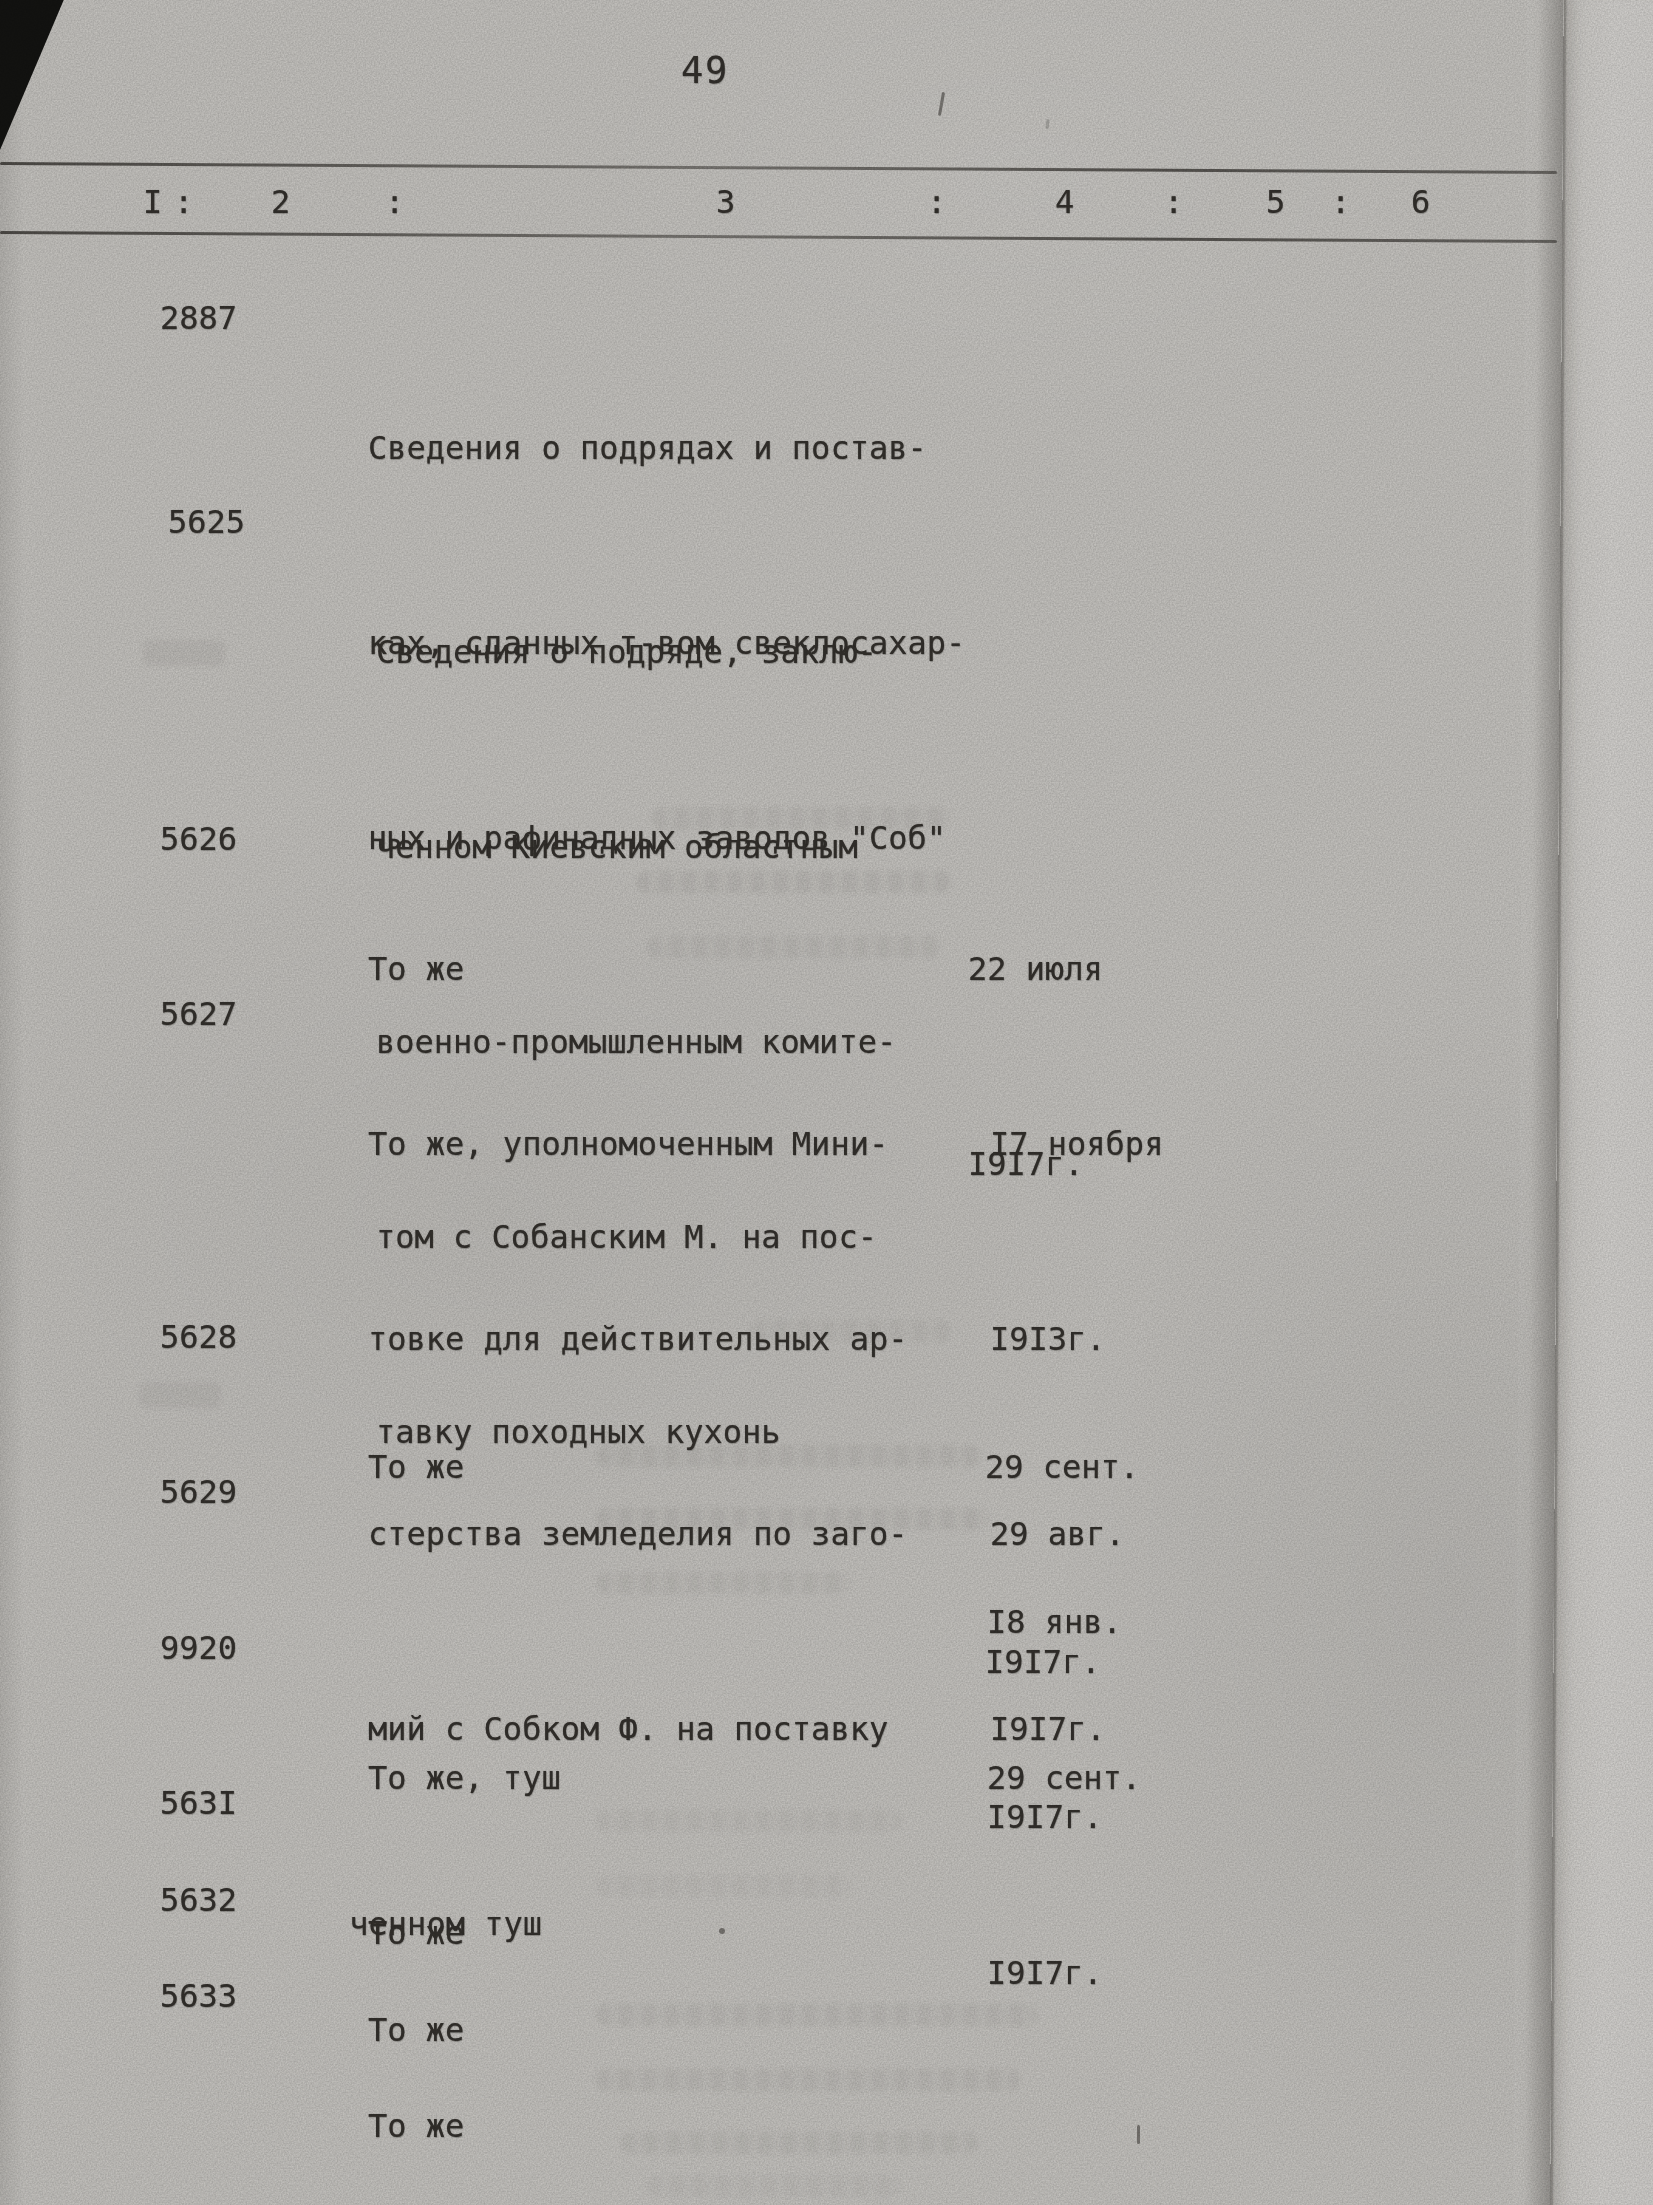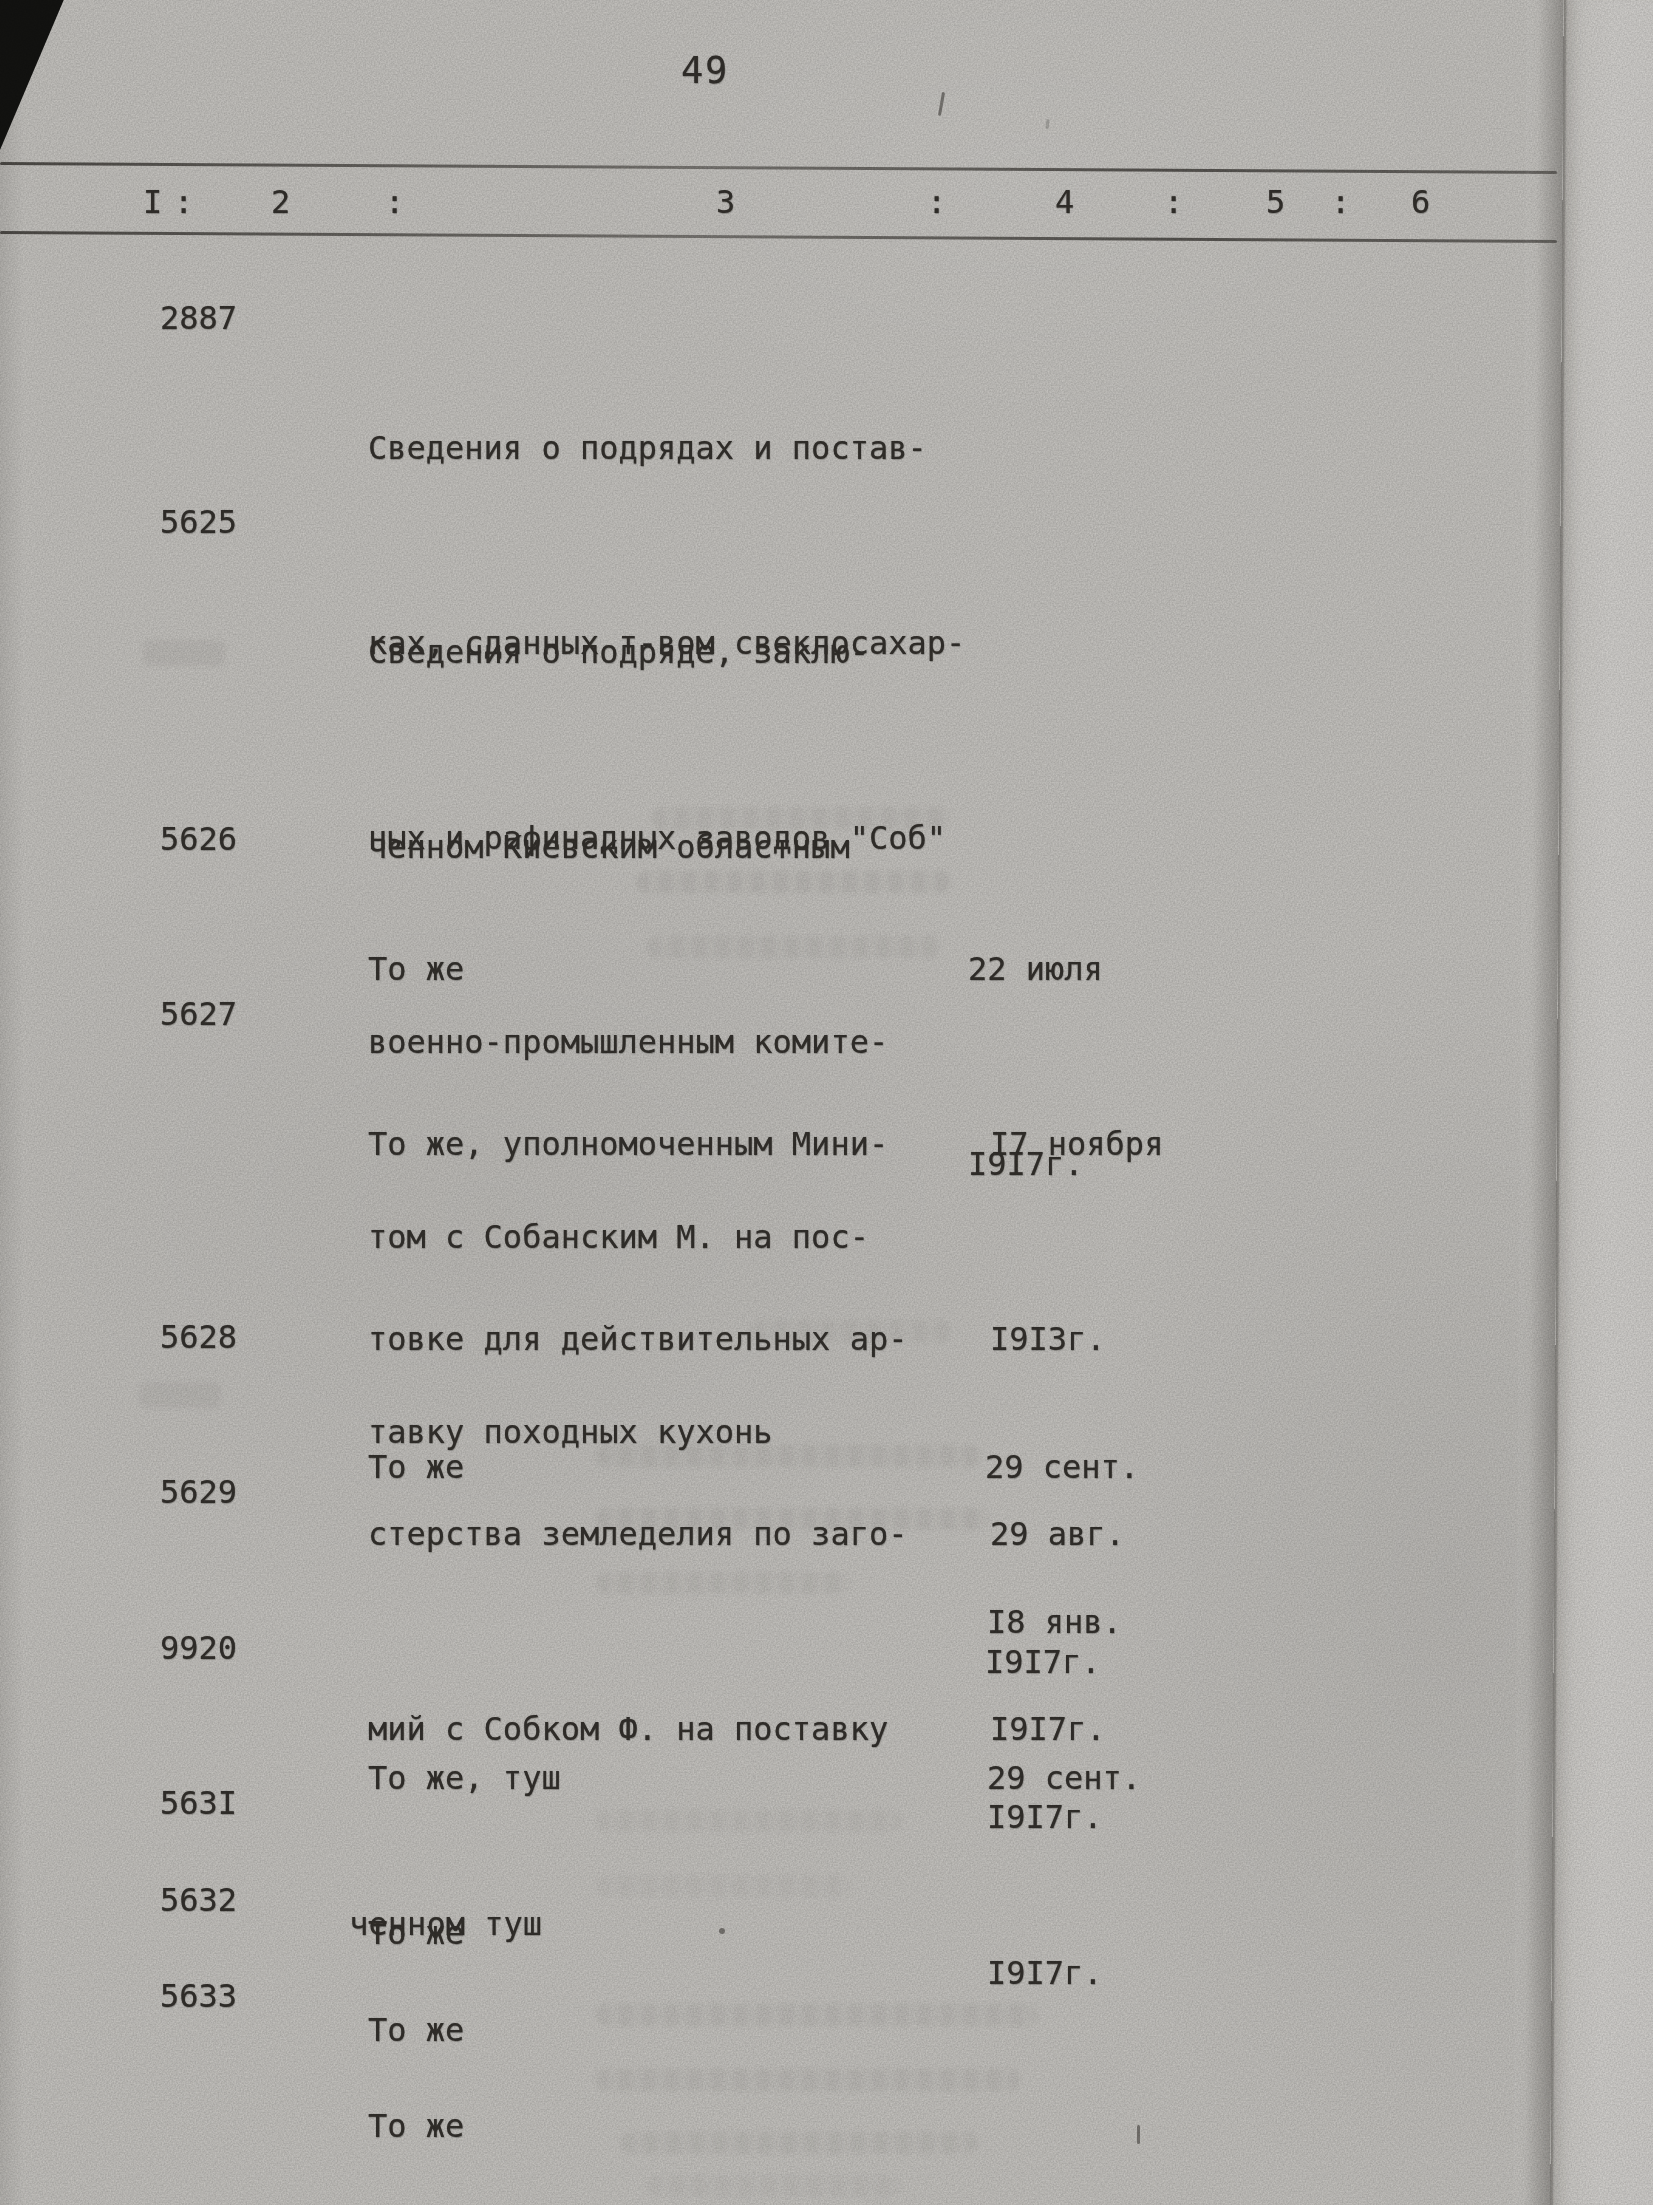--- a/index.html
+++ b/index.html
@@ -93,21 +93,21 @@
 
       <div class="row txt" style="top:286px;">
         <span class="num ink">2887</span>
         <div class="desc">
           <span class="line ink">Сведения о подрядах и постав-</span>
           <span class="line ink">ках, сданных т-вом свеклосахар-</span>
           <span class="line ink">ных и рафинадных заводов "Соб"</span>
         </div>
       </div>
 
-      <div class="row txt" style="top:490px;">
+      <div class="row txt" style="top:490px;margin-left:8px;">
         <span class="num ink">5625</span>
         <div class="desc">
           <span class="line ink">Сведения о подряде, заклю-</span>
           <span class="line ink">ченном Киевским областным</span>
           <span class="line ink">военно-промышленным комите-</span>
           <span class="line ink">том с Собанским М. на пос-</span>
           <span class="line ink">тавку походных кухонь</span>
         </div>
       </div>
 

